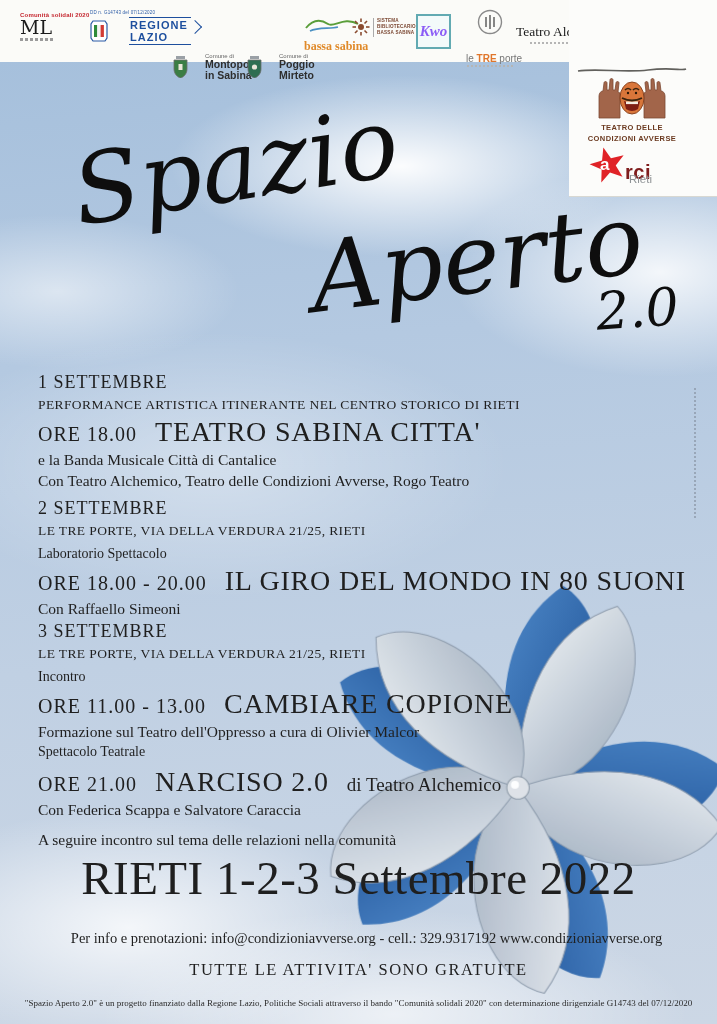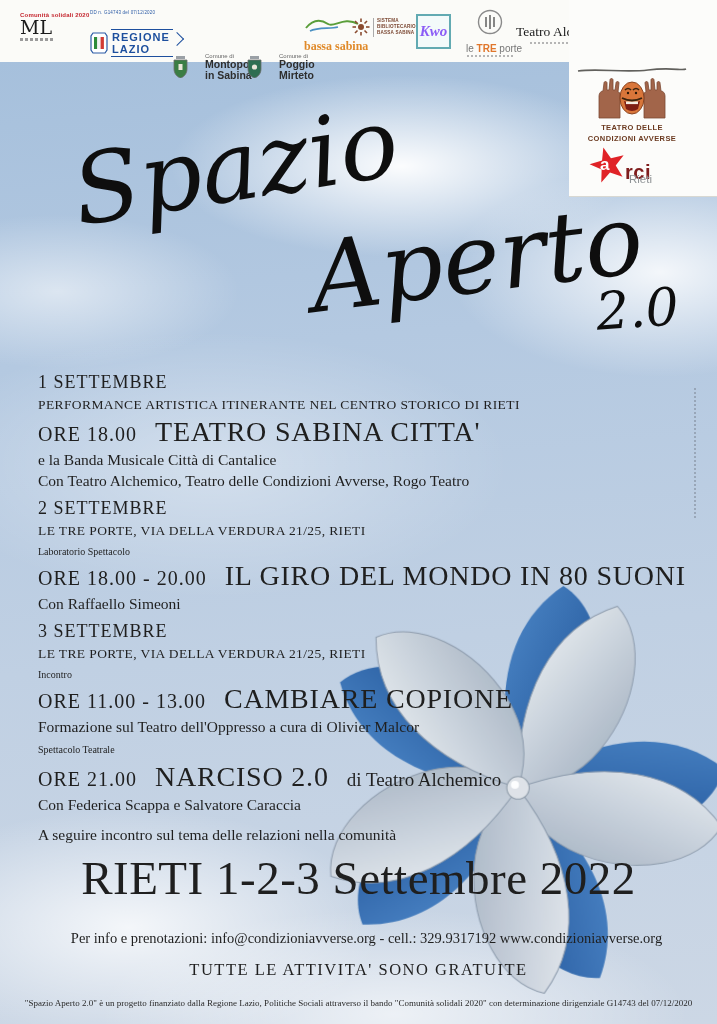--- a/index.html
+++ b/index.html
@@ -5,35 +5,35 @@
   html,body{margin:0;padding:0;background:#888;}
   .poster{position:relative;width:717px;height:1024px;overflow:hidden;background:#fbfbf8;
           font-family:"Liberation Serif",serif;color:#1f1f1f;}
   
   .hdr{position:absolute;left:0;top:0;width:717px;height:62px;background:#fbfbf8;z-index:4;}
   .hdr .logo{position:absolute;}
   .cs-title{font:700 6px "Liberation Sans",sans-serif;color:#c4262e;letter-spacing:.2px;}
   .cs-mark{font:400 19px "DejaVu Serif",serif;color:#1b1b1b;line-height:.95;}
   .cs-sub{width:34px;height:3px;margin-top:2px;background:repeating-linear-gradient(90deg,#9a9a9a 0 3px,transparent 3px 5px);}
   .rl-note{font:400 4.5px "Liberation Sans",sans-serif;color:#2a5aa5;letter-spacing:.2px;white-space:nowrap;}
-  .rl-row{display:flex;align-items:center;gap:3px;margin-top:14px;}
+  .rl-row{display:flex;align-items:center;gap:21px;margin-top:2px;}
   .rl-text{font:700 11px "Liberation Sans",sans-serif;color:#1d4f9e;letter-spacing:1px;line-height:1.1;
            border-top:1.5px solid #1d4f9e;border-bottom:1.5px solid #1d4f9e;padding:1px 3px 1px 1px;position:relative;}
   .rl-text::after{content:"";position:absolute;right:-9px;top:4px;width:9px;height:9px;
            border-top:1.5px solid #1d4f9e;border-right:1.5px solid #1d4f9e;transform:rotate(45deg);}
   .lg-comune{display:flex;gap:16px;align-items:center;margin-top:40px;}
   .cm-pre{font:400 6px "Liberation Sans",sans-serif;color:#666;}
   .cm-nm{font:700 10.5px "Liberation Sans",sans-serif;color:#2e2e2e;line-height:1.08;}
   .bs-name{font:700 12px "Liberation Serif",serif;color:#e08a2a;margin-top:1px;}
   .lg-sistema{display:flex;gap:3px;align-items:center;}
   .sb-text{font:700 4.6px "Liberation Sans",sans-serif;color:#7a4631;line-height:1.35;border-left:1px solid #aaa;padding-left:3px;letter-spacing:.2px;}
   .kwo-box{width:31px;height:31px;border:2px solid #62aab2;background:#f3fafa;display:flex;align-items:center;justify-content:center;}
   .kwo-t{font:italic 700 15px "Liberation Serif",serif;color:#8b5cf6;}
   .lg-treporte{display:flex;flex-direction:column;align-items:center;}
-  .tp-text{font:400 10px "Liberation Sans",sans-serif;color:#777;margin-top:8px;white-space:nowrap;padding-left:8px;}
+  .tp-text{font:400 10px "Liberation Sans",sans-serif;color:#777;margin-top:18px;white-space:nowrap;padding-left:8px;}
   .tp-text b{color:#e0762b;font-weight:700;}
   .tp-sub{width:46px;height:2px;margin-top:1px;background:repeating-linear-gradient(90deg,#b5b5b5 0 2px,transparent 2px 4px);}
   .lg-alch{display:flex;flex-direction:column;align-items:flex-start;}
   .ta-row{display:flex;align-items:center;}
   .ta-t{font:400 13.5px "Liberation Serif",serif;color:#1c1c1c;white-space:nowrap;}
   .ta-ring{width:11px;height:11px;border:1.6px solid #2a2a2a;border-radius:50%;display:inline-block;margin-left:2px;}
   .ta-sub{width:58px;height:2px;margin:2px 0 0 14px;background:repeating-linear-gradient(90deg,#b5b5b5 0 2px,transparent 2px 4px);}
   .proj{position:absolute;left:608px;top:15px;width:100px;text-align:center;
         font:400 15.5px "Liberation Serif",serif;color:#1d1d1d;line-height:1.25;}
   
@@ -60,21 +60,21 @@
   .arci-city{position:absolute;left:40px;top:27px;font:400 11.5px "Liberation Sans",sans-serif;color:#8f9396;}
   
   .tw{position:absolute;z-index:2;font-family:"DejaVu Serif",serif;font-style:italic;color:#0e0e0e;line-height:1;}
   .tw1{left:72px;top:118px;font-size:97px;transform:rotate(-9deg);}
   .tw2{left:310px;top:210px;font-size:97px;transform:rotate(-7deg);}
   .tw3{left:596px;top:283px;font-size:52px;transform:rotate(-4deg);}
   
   .ev{position:absolute;left:38px;z-index:2;}
   .ev-date{font-size:18px;letter-spacing:1px;}
   .ev-venue{font-size:13.5px;letter-spacing:.4px;margin-top:4px;}
-  .ev-cat{font-size:10px;margin-top:7px;}
+  .ev-cat{font-size:14px;margin-top:7px;}
   .ev-timerow{display:flex;align-items:baseline;gap:18px;margin-top:3px;}
   .ev-time{font-size:20px;letter-spacing:1px;white-space:nowrap;}
   .ev-title{font-size:28px;letter-spacing:.8px;white-space:nowrap;}
   .ev-suffix{font-size:19px;}
   .ev-det{font-size:15.5px;margin-top:3px;}
   .ev-det.gap{margin-top:12px;}
   
   .headline{position:absolute;left:0;top:851px;width:717px;text-align:center;z-index:2;
             font-size:47px;letter-spacing:.5px;}
   .infoline{position:absolute;left:0;top:930px;width:717px;text-align:center;z-index:2;font-size:14.5px;padding-left:8px;}

